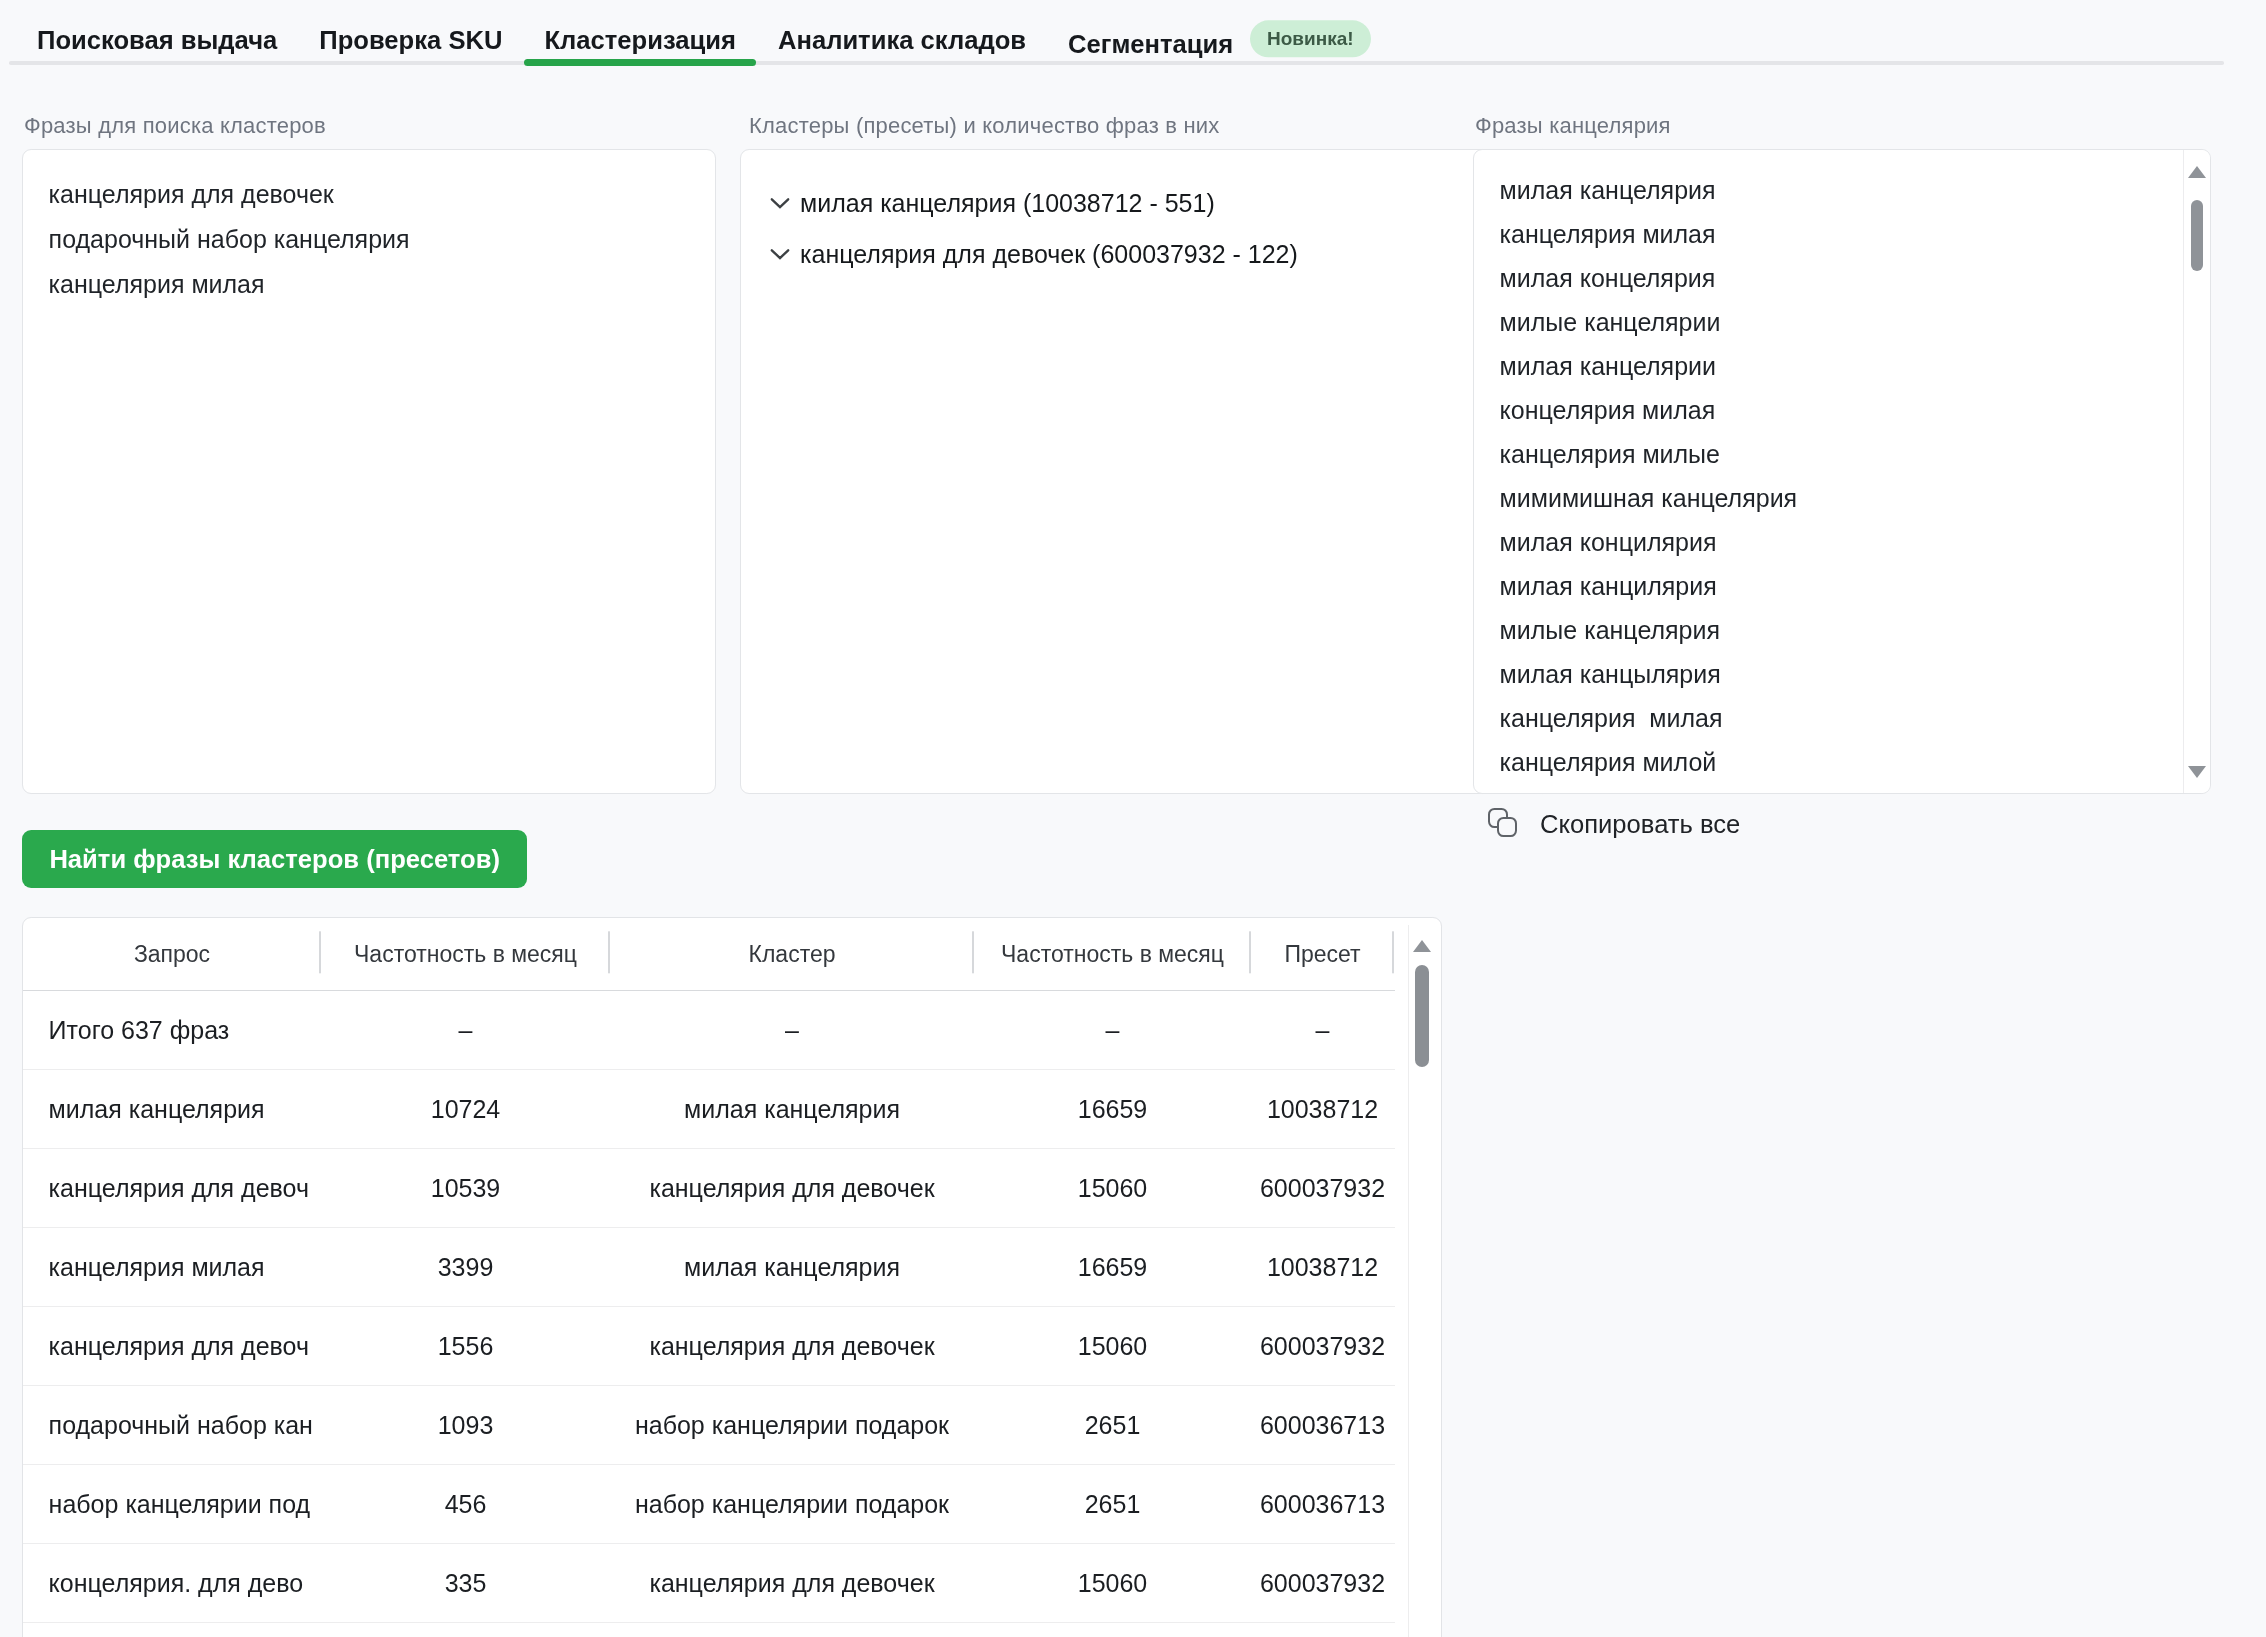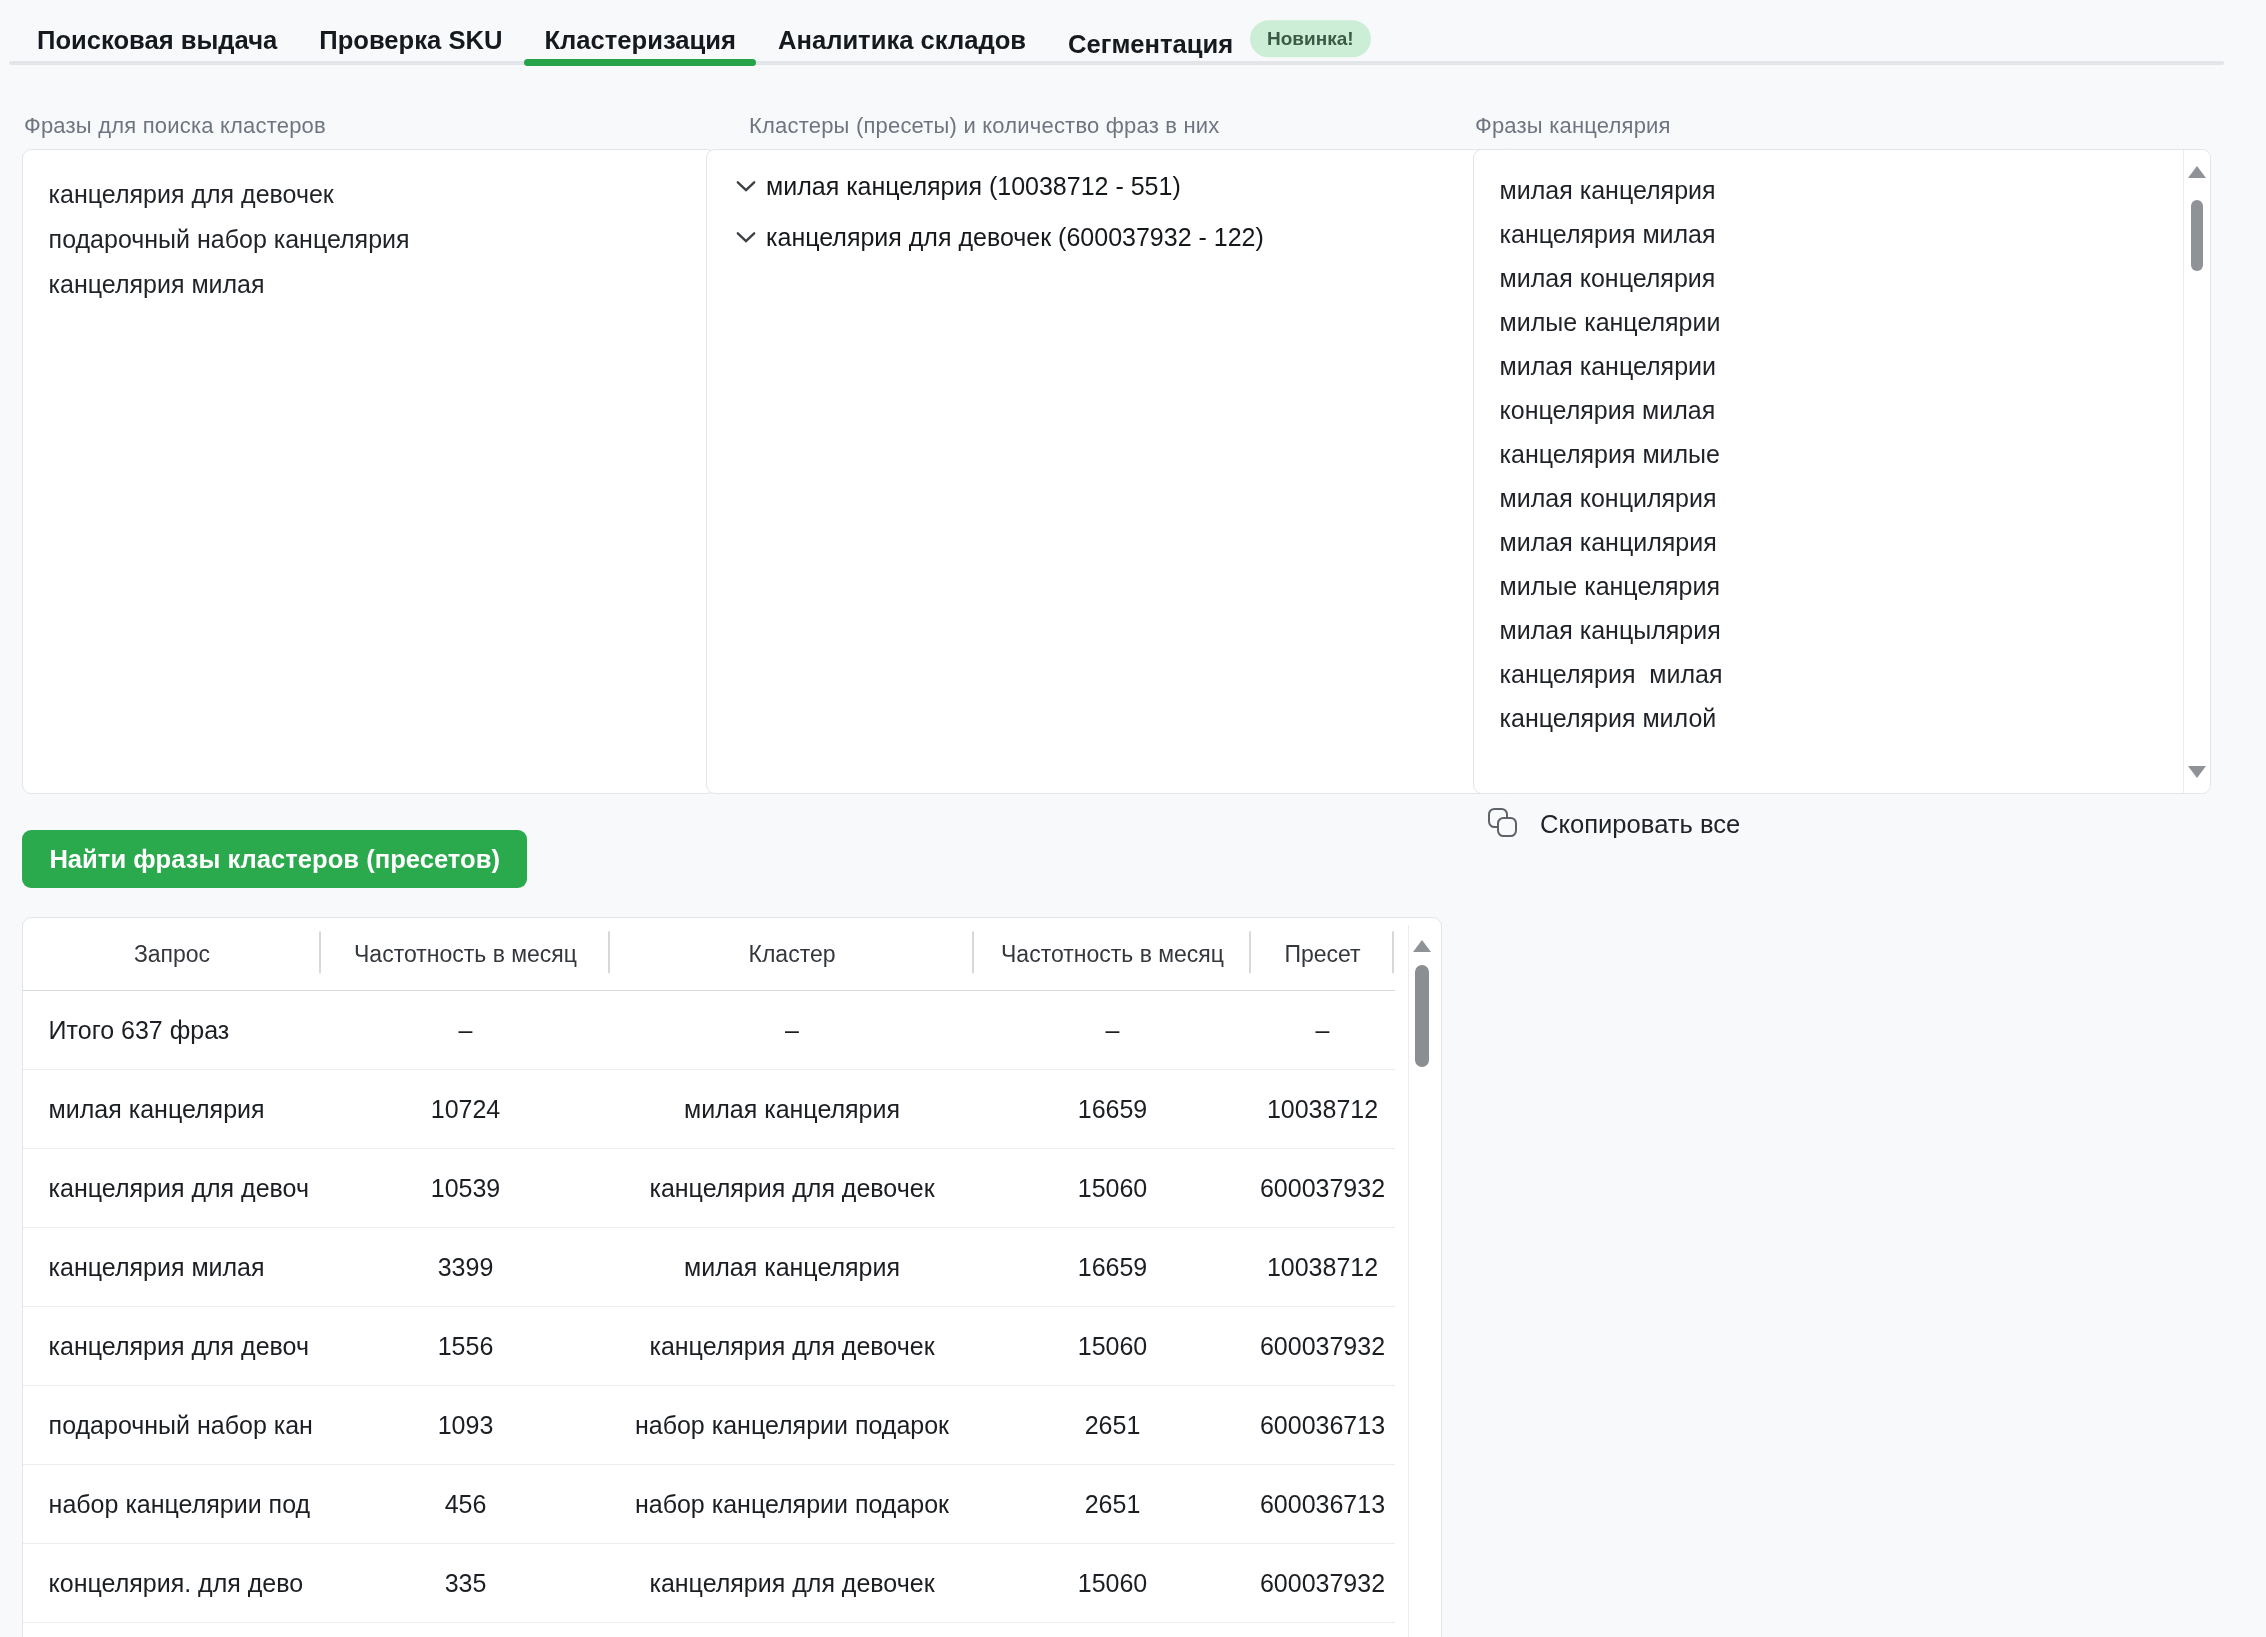--- a/index.html
+++ b/index.html
@@ -46,21 +46,21 @@
   #label-phrases  { left: 24px; }
   #label-clusters { left: 749px; }
   #label-list     { left: 1475px; }
 
   
   .panel-box {
     position: absolute; top: 149px; height: 645px;
     background: #ffffff; border: 1.8px solid #e3e5e8; border-radius: 9.1px;
   }
   #box-phrases  { left: 22px;  width: 694px; padding: 22px 25.6px; }
-  #box-clusters { left: 706px; width: 812px; padding: 11px 0; }
+  #box-clusters { left: 740px; width: 812px; padding: 28px 0; }
   #box-list     { left: 1473px; width: 738px; overflow: hidden; }
 
   .input-line { font-size: 25px; line-height: 45px; color: #1f2328; white-space: nowrap; }
 
   .cluster-item {
     display: flex; align-items: center; gap: 10px;
     height: 51px; padding-left: 29px;
     font-size: 25px; color: #16191c; cursor: pointer; white-space: nowrap;
   }
   .chev { flex: 0 0 auto; display: block; }
@@ -199,20 +199,21 @@
 
 <div class="panel-box" id="box-list">
   <div class="phrase-list">
     <div class="phrase-item">милая канцелярия</div>
     <div class="phrase-item">канцелярия милая</div>
     <div class="phrase-item">милая концелярия</div>
     <div class="phrase-item">милые канцелярии</div>
     <div class="phrase-item">милая канцелярии</div>
     <div class="phrase-item">концелярия милая</div>
     <div class="phrase-item">канцелярия милые</div>
+    <div class="phrase-item">мимимишная канцелярия</div>
     <div class="phrase-item">милая концилярия</div>
     <div class="phrase-item">милая канцилярия</div>
     <div class="phrase-item">милые канцелярия</div>
     <div class="phrase-item">милая канцылярия</div>
     <div class="phrase-item">канцелярия  милая</div>
     <div class="phrase-item">канцелярия милой</div>
   </div>
   <div class="v-scrollbar">
     <div class="arrow-up"></div>
     <div class="thumb"></div>

